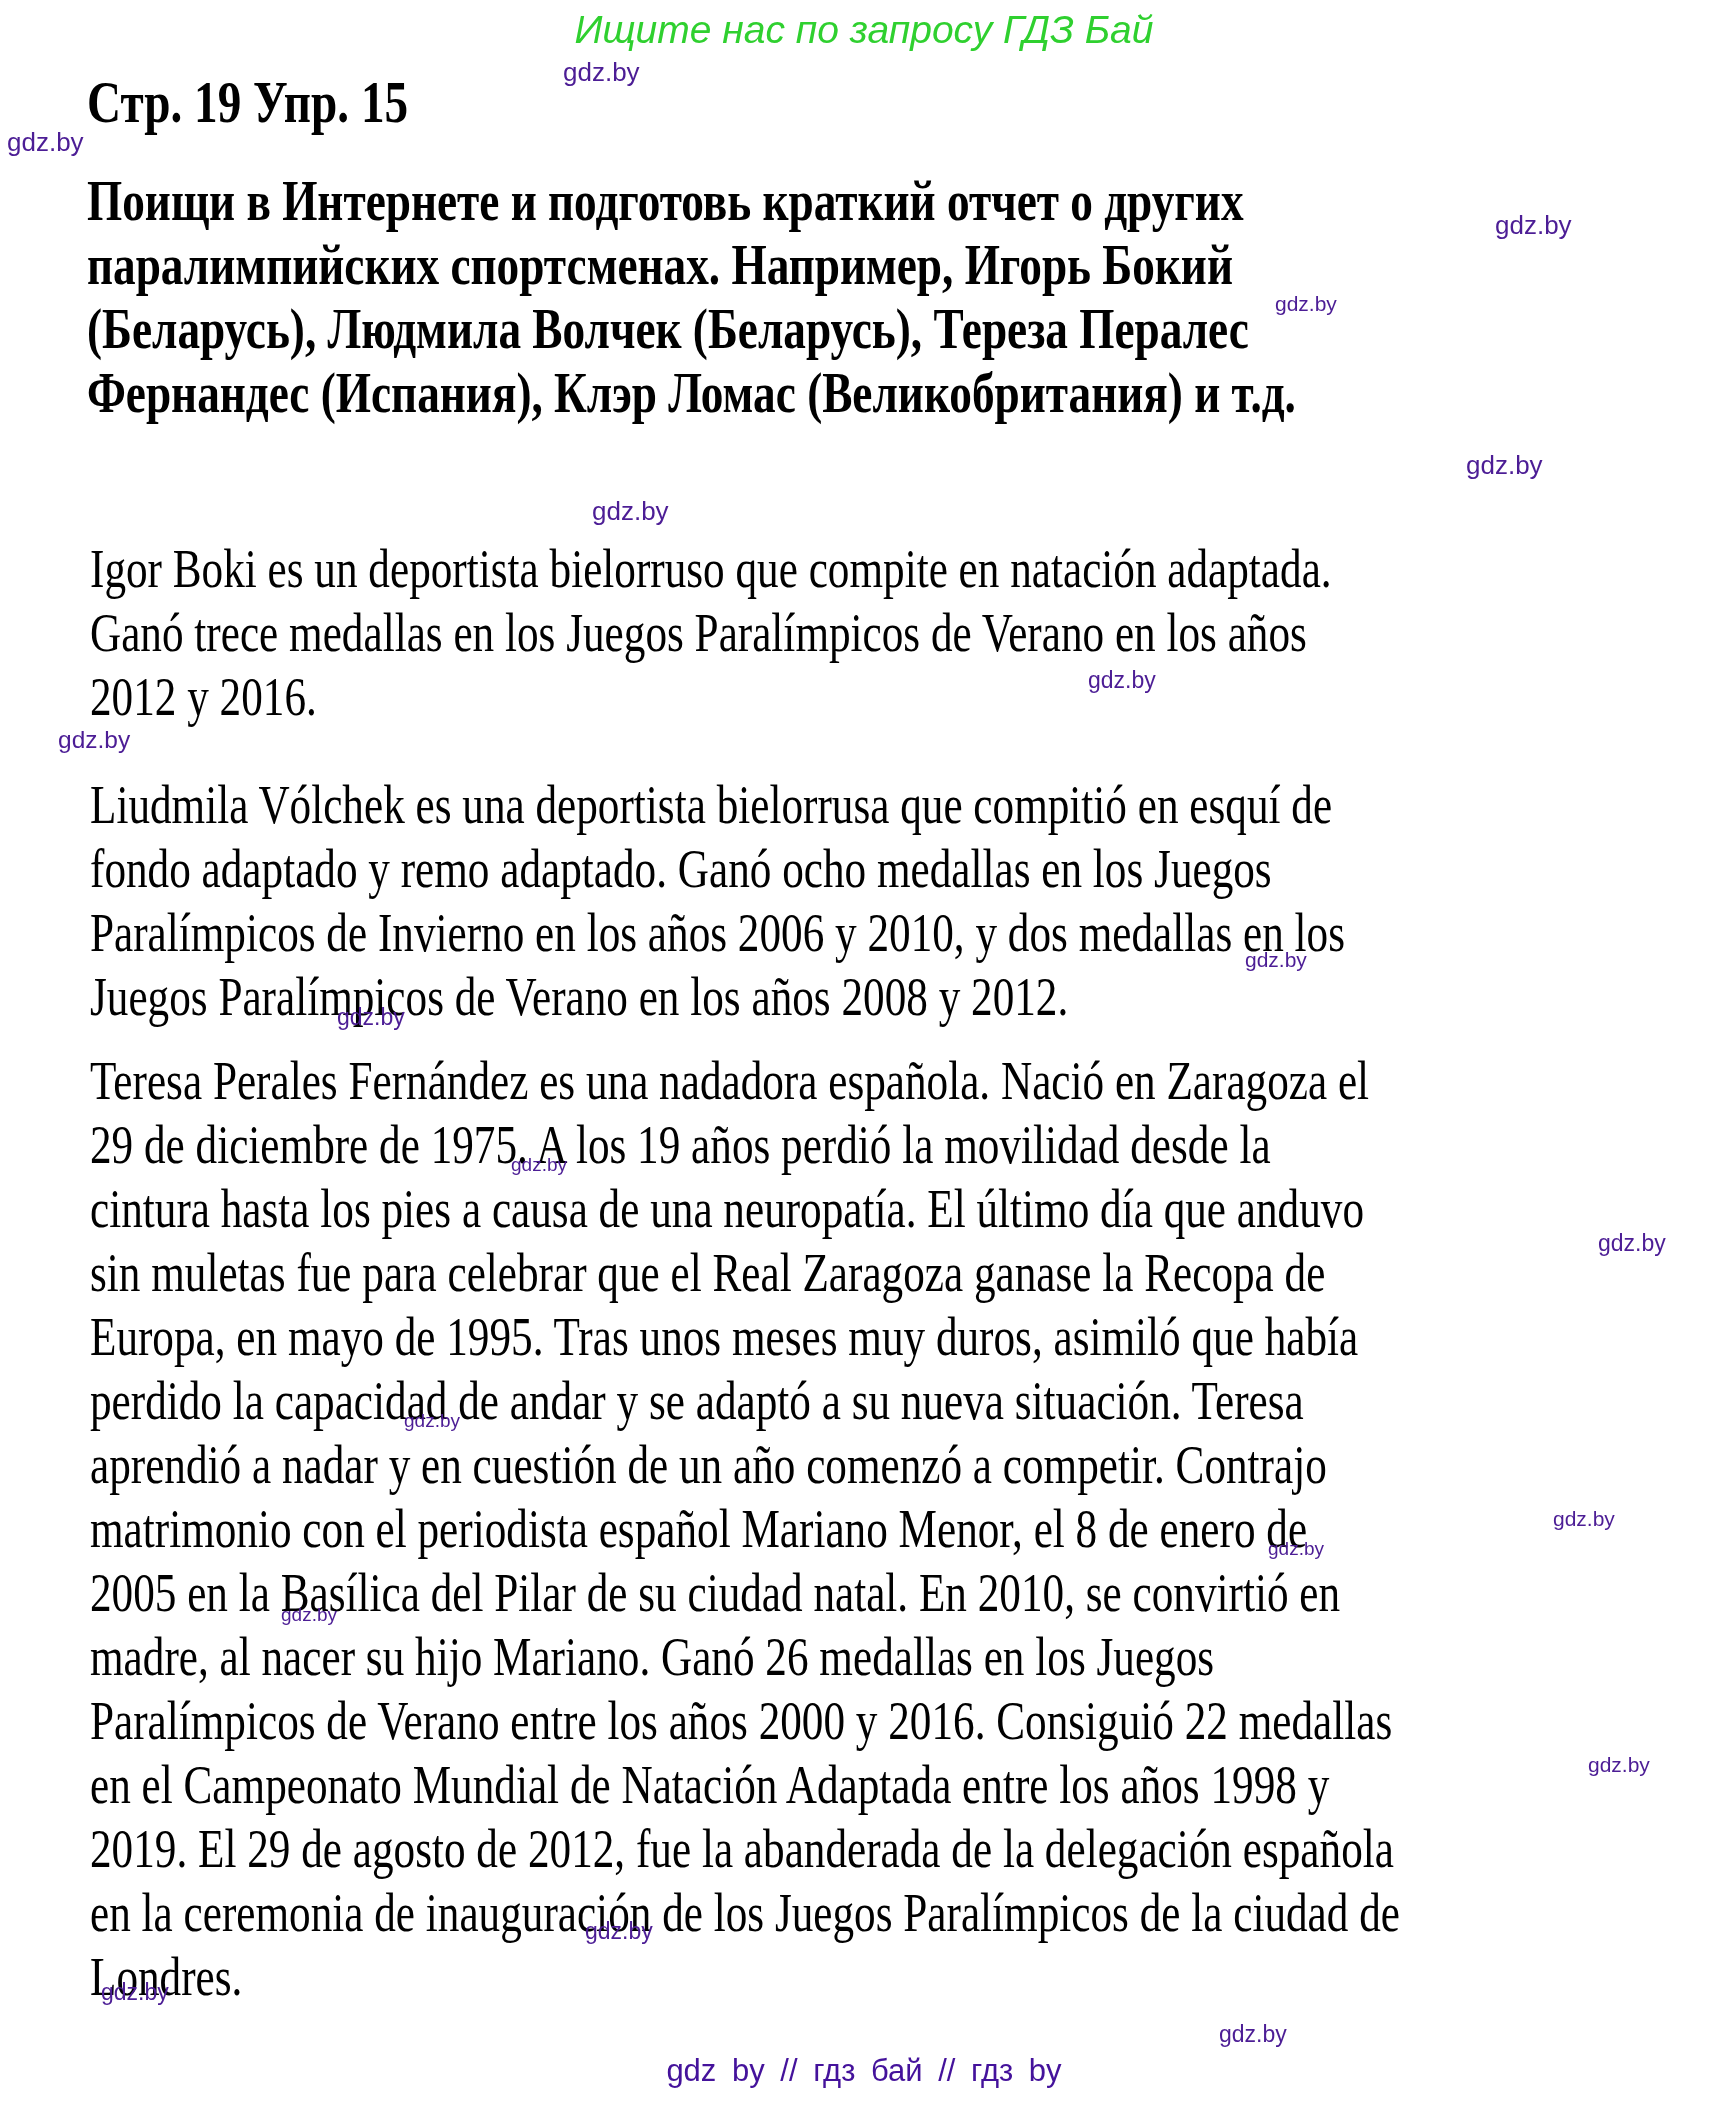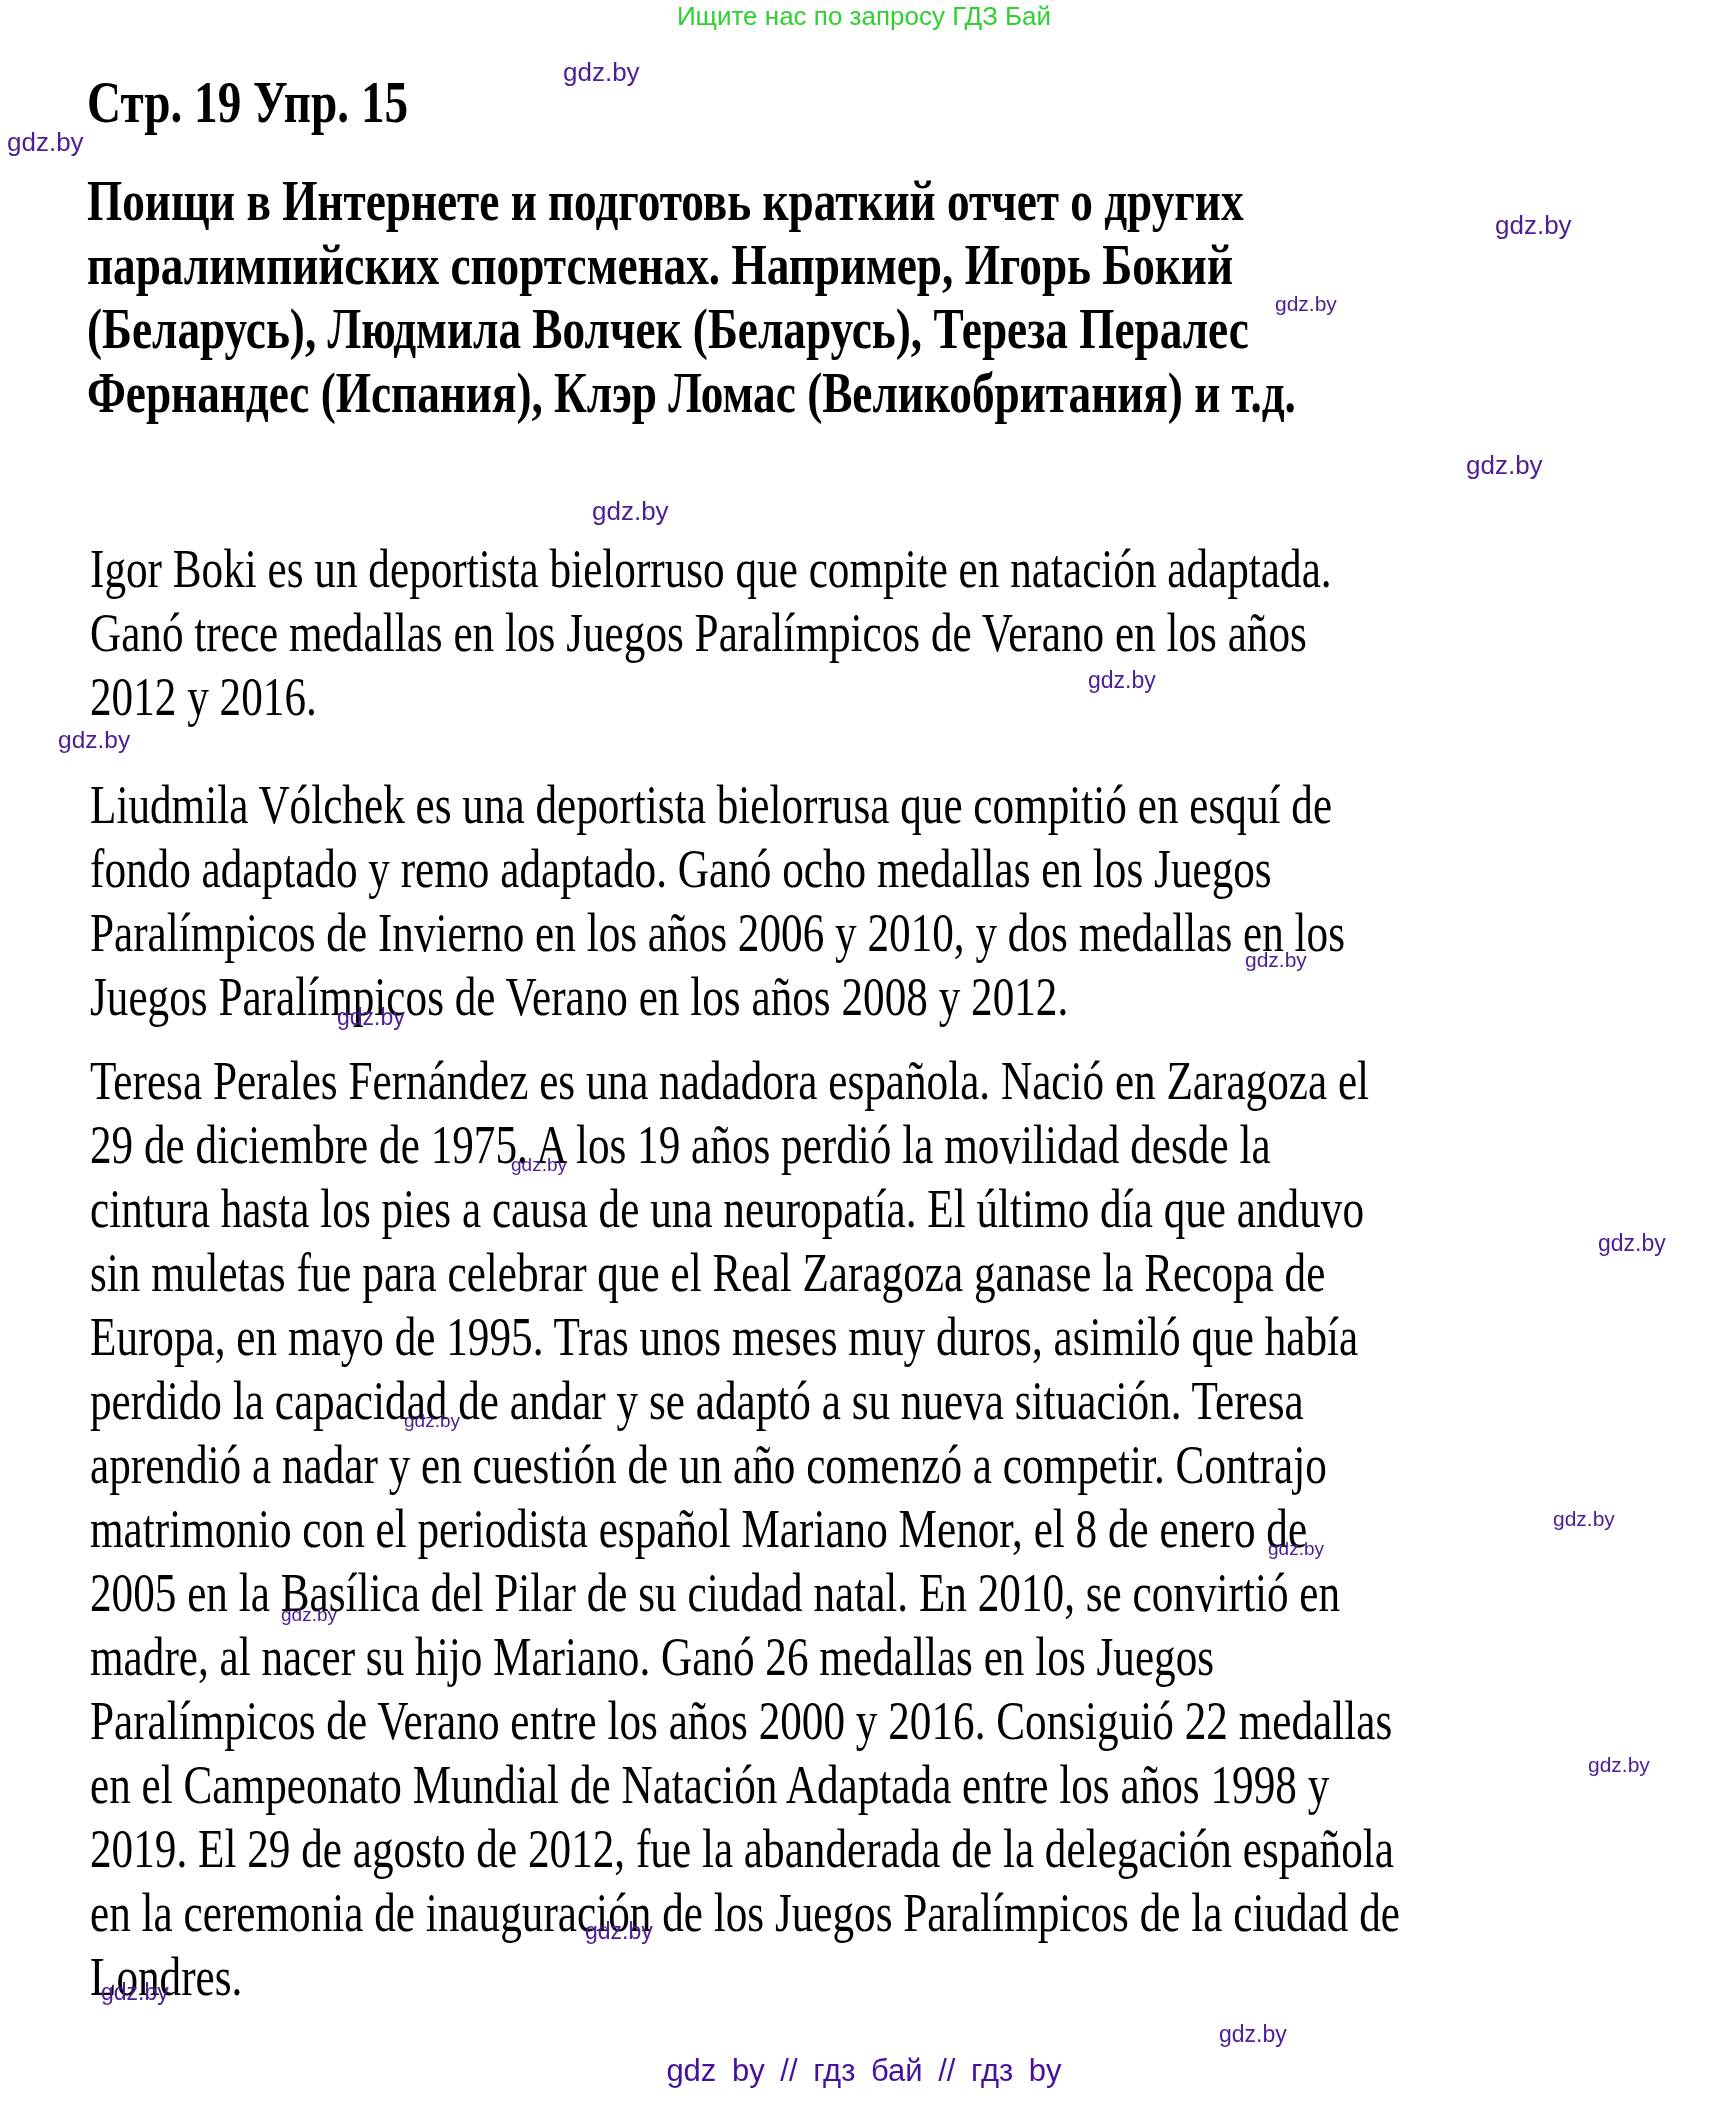--- a/index.html
+++ b/index.html
@@ -7,26 +7,27 @@
     position: relative;
     width: 1728px;
     height: 2106px;
     background: #ffffff;
     overflow: hidden;
     font-family: "Liberation Serif", serif;
     color: #000000;
   }
   .banner {
     position: absolute;
-    top: 2px; left: 0; width: 100%;
+    top: 9px; left: 0; width: 100%;
     text-align: center;
     font-family: "Liberation Sans", sans-serif;
-    font-size: 26px;
+    font-size: 39px;
     line-height: 1.1;
     font-weight: 400;
+    font-style: italic;
   }
   .heading {
     position: absolute;
     left: 87px; top: 70px;
     font-size: 59px;
     font-weight: 700;
     line-height: 64px;
     white-space: nowrap;
     transform: scaleX(0.80);
     transform-origin: 0 0;

